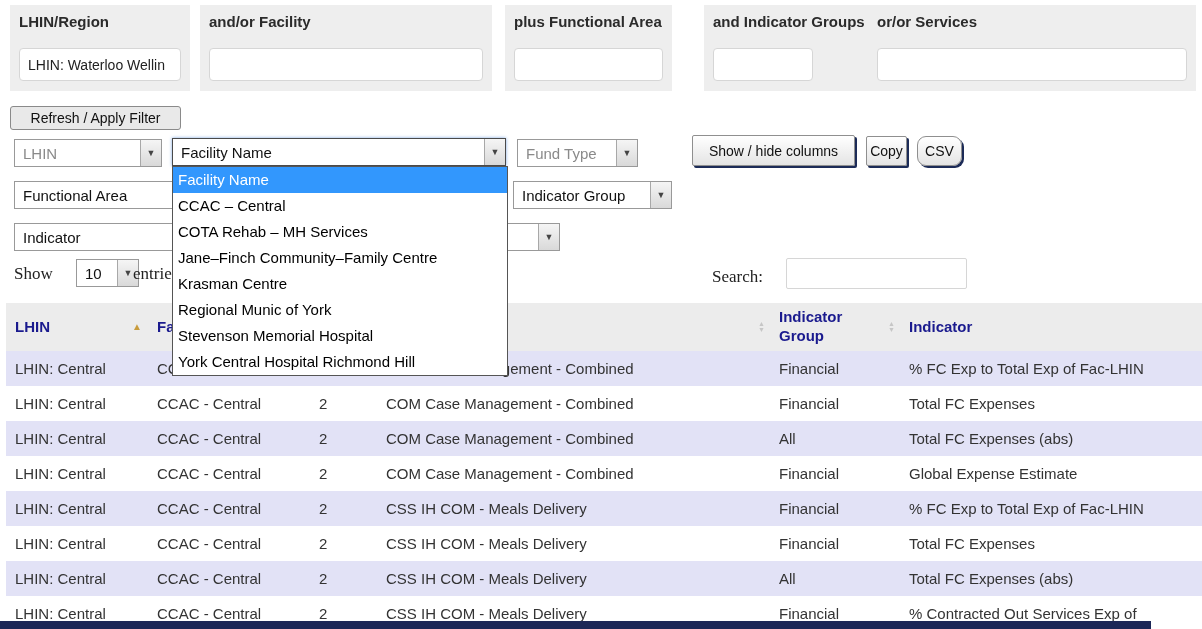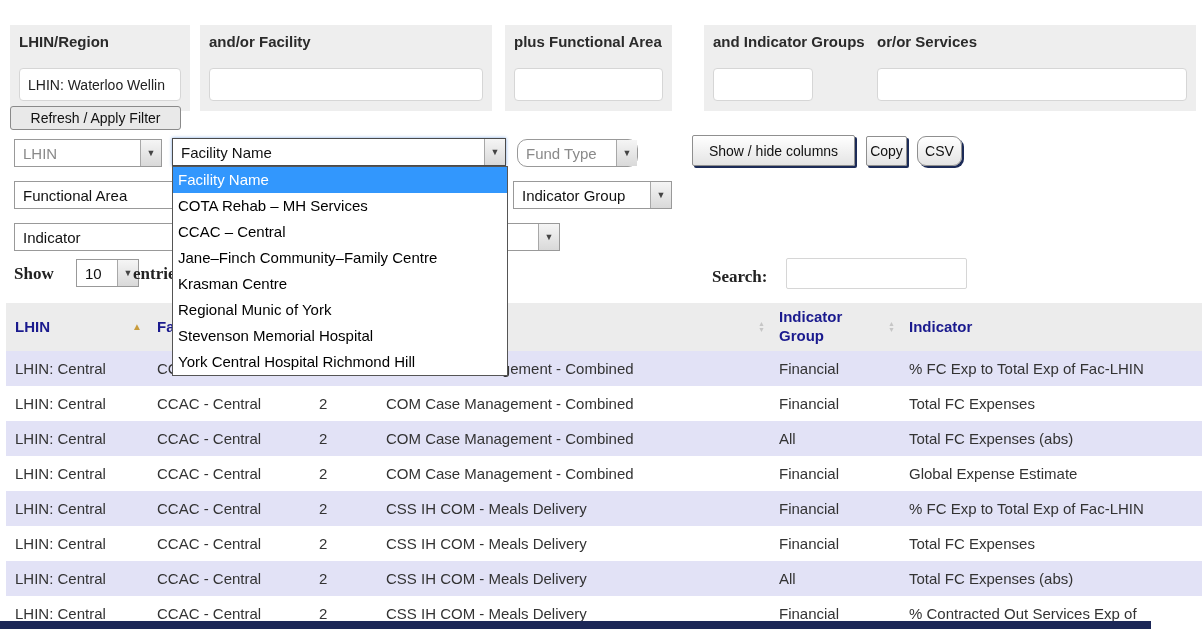--- a/index.html
+++ b/index.html
@@ -1,55 +1,55 @@
 <!DOCTYPE html>
 <html><head>
 <meta charset="utf-8">
 <style>
   * { margin:0; padding:0; box-sizing:border-box; }
   html,body { background:#fff; }
   body { font-family:"Liberation Sans","DejaVu Sans",sans-serif; }
   .page { position:relative; width:1202px; height:629px; background:#fff; overflow:hidden; }
 
   
-  .fpanel { position:absolute; top:5px; height:86px; background:#eeeeee; padding:8px 9px 10px 9px;margin-top:20px; }
+  .fpanel { position:absolute; top:5px; height:86px; background:#eeeeee; padding:8px 9px 10px 9px; }
   .fpanel-label { font-weight:bold; font-size:15px; color:#2b2b2b; height:17px; margin-bottom:18px; white-space:nowrap; }
   .fpanel-input { display:block; width:100%; height:33px; background:#fff; border:1px solid #d6d6d6; border-radius:4px; font-size:14px; padding:0 8px; font-family:inherit; color:#222; }
   .p1 { left:10px;  width:180px; }
   .p2 { left:200px; width:292px; }
   .p3 { left:505px; width:167px; }
   .p4 { left:704px; width:168px; }
   .p4 .fpanel-input { width:100px; }
   .p5 { left:868px; width:328px; }
 
   
   .refresh-btn { position:absolute; left:10px; top:106px; width:171px; height:24px; background:#e9e9e9; border:1px solid #8a8a8a; border-radius:3px; font-size:14px; color:#111; font-family:inherit; cursor:pointer; }
 
   
   .sel { position:absolute; height:28px; background:#fff; border:1px solid #999; display:flex; align-items:stretch; }
   .sel-text { flex:1; display:flex; align-items:center; padding:0 8px; font-size:15px; color:#111; white-space:nowrap; overflow:hidden; }
   .sel-text.ph { color:#8a8a8a; }
   .sel-arrow { width:21px; background:linear-gradient(#f5f5f5,#d9d9d9); border-left:1px solid #a8a8a8; display:flex; align-items:center; justify-content:center; font-size:9px; color:#444; }
   .sel-lhin      { left:14px;  top:139px; width:148px; }
   .sel-facility  { left:172px; top:138px; width:334px; border:1px solid #4a4a4a; box-shadow:0 0 3px rgba(90,145,220,.8); }
-  .sel-fundtype  { left:517px; top:139px; width:121px;border-radius:10px; }
+  .sel-fundtype  { left:517px; top:139px; width:121px; }
   .sel-funcarea  { left:14px;  top:181px; width:286px; }
   .sel-indgroup  { left:513px; top:181px; width:159px; }
   .sel-indicator { left:14px;  top:223px; width:286px; }
   .sel-unlabeled { left:430px; top:223px; width:130px; }
   .sel-pagesize  { left:76px;  top:259px; width:63px; }
 
   
   .dt-btn { position:absolute; background:linear-gradient(#ffffff,#e4e4e4); border:1px solid #8f8f8f; border-radius:2px; font-size:14px; color:#111; font-family:inherit; box-shadow:2px 2px 0 0 #1c2b57; cursor:pointer; }
   .btn-showhide { left:692px; top:135px; width:163px; height:31px; }
   .btn-copy     { left:866px; top:136px; width:41px;  height:30px; }
   .btn-csv      { left:917px; top:136px; width:45px;  height:30px;border-radius:9px; }
 
   
-  .serif-label { position:absolute; font-family:"Liberation Serif","DejaVu Serif",serif; font-weight:bold; font-size:17px; color:#222; }
+  .serif-label { position:absolute; font-family:"Liberation Serif","DejaVu Serif",serif; font-weight:normal; font-size:17px; color:#222; }
   .show-label    { left:14px;  top:264px; }
   .entries-label { left:133px; top:264px; }
   .search-label  { left:712px; top:267px; }
   .search-input { position:absolute; left:786px; top:258px; width:181px; height:31px; border:1px solid #d6d6d6; border-radius:2px; font-size:14px; padding:0 8px; font-family:inherit; }
 
   
   .grid { position:absolute; left:6px; top:303px; width:1212px; border-collapse:collapse; border-spacing:0; table-layout:fixed; font-size:15px; }
   .grid col.c1 { width:142px; } .grid col.c2 { width:162px; } .grid col.c3 { width:67px; }
   .grid col.c4 { width:393px; } .grid col.c5 { width:130px; } .grid col.c6 { width:318px; }
   .grid th { background:#ececec; color:#1a1a8e; font-weight:bold; text-align:left; vertical-align:middle; height:48px; padding:0 18px 0 9px; position:relative; white-space:normal; line-height:1.25; }
@@ -242,22 +242,22 @@
         <td>2</td>
         <td>CSS IH COM - Meals Delivery</td>
         <td>Financial</td>
         <td>% Contracted Out Services Exp of</td>
       </tr>
     </tbody>
   </table>
 
   <div class="dropdown">
     <div class="opt selected">Facility Name</div>
+    <div class="opt">CCAC – Central</div>
     <div class="opt">COTA Rehab – MH Services</div>
-    <div class="opt">CCAC – Central</div>
     <div class="opt">Jane–Finch Community–Family Centre</div>
     <div class="opt">Krasman Centre</div>
     <div class="opt">Regional Munic of York</div>
     <div class="opt">Stevenson Memorial Hospital</div>
     <div class="opt">York Central Hospital Richmond Hill</div>
   </div>
 
   <div class="bottom-bar"></div>
 
 </div>

